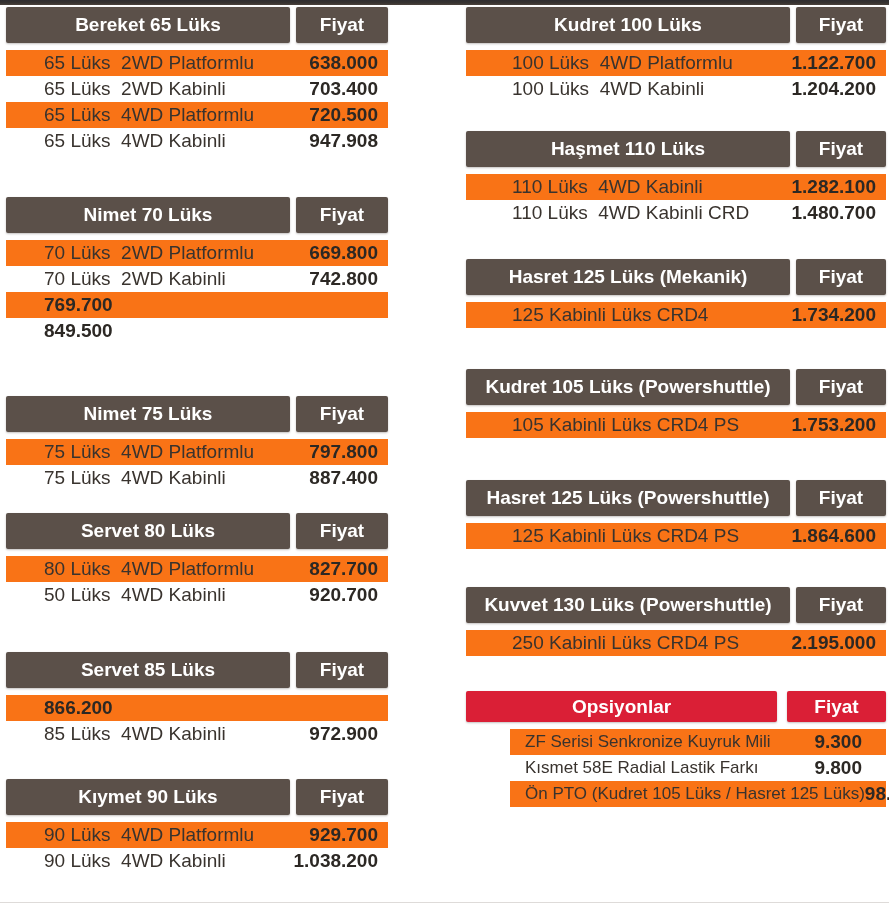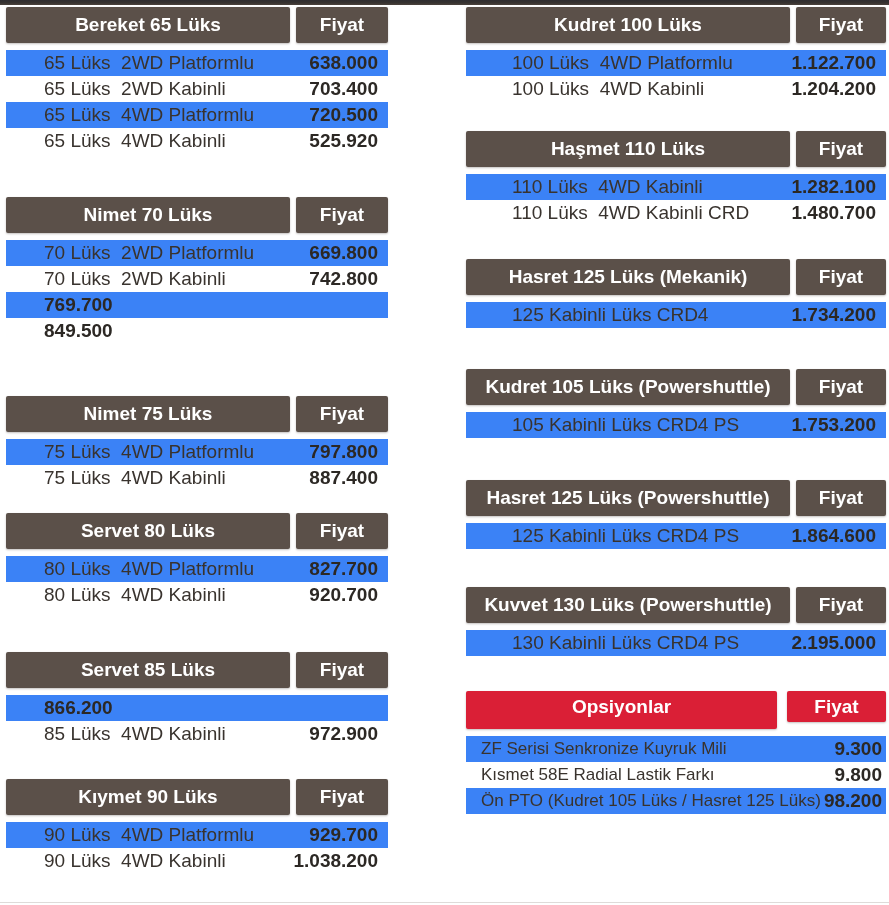--- a/index.html
+++ b/index.html
@@ -16,29 +16,29 @@
   .ptable{width:100%;}
   .thead{display:flex;}
   .title-box,.fiyat-box{height:36px;line-height:36px;text-align:center;
       background:#5b5049;color:#ffffff;font-weight:bold;font-size:19px;border-radius:2px;
       box-shadow:0 1px 2px rgba(60,50,45,.30);}
   .col-left .title-box{width:284px;margin-right:6px;}
   .col-left .fiyat-box{width:92px;}
   .col-right .title-box{width:324px;margin-right:6px;}
   .col-right .fiyat-box{width:90px;}
 
-  .options .title-box{width:311px;margin-right:10px;height:38px;line-height:31px;background:#da1f36;}
+  .options .title-box{width:311px;margin-right:10px;height:31px;line-height:31px;background:#da1f36;}
   .options .fiyat-box{width:99px;height:31px;line-height:31px;background:#da1f36;}
 
   .rows{margin-top:7px;}
   .row{height:26px;line-height:26px;display:flex;justify-content:space-between;
        align-items:center;padding:0 10px 0 38px;}
   .col-right .row{padding-left:46px;}
-  .options .row{padding-left:15px;padding-right:4px;}
-  .row.alt{background:#3b82f6;}
+  .options .row{padding-left:15px;padding-right:24px;margin-left:44px;}
+  .row.alt{background:#f97316;}
   .rname{white-space:pre;font-size:19px;color:#39332e;}
   .options .rname{font-size:17px;}
   .rprice{font-weight:bold;font-size:19px;color:#2c2824;white-space:pre;}
 </style>
 </head>
 <body>
 
 <div class="page">
   <div class="top-bar"></div>
 
@@ -57,21 +57,21 @@
           <div class="row">
             <span class="rname">65 Lüks  2WD Kabinli</span>
             <span class="rprice">703.400</span>
           </div>
           <div class="row alt">
             <span class="rname">65 Lüks  4WD Platformlu</span>
             <span class="rprice">720.500</span>
           </div>
           <div class="row">
             <span class="rname">65 Lüks  4WD Kabinli</span>
-            <span class="rprice">525.920</span>
+            <span class="rprice">947.908</span>
           </div>
         </div>
     </section>
 
     <section class="ptable" style="margin-top:43px">
       <header class="thead">
         <div class="title-box">Nimet 70 Lüks</div>
         <div class="fiyat-box">Fiyat</div>
       </header>
       <div class="rows">
@@ -113,21 +113,21 @@
       <header class="thead">
         <div class="title-box">Servet 80 Lüks</div>
         <div class="fiyat-box">Fiyat</div>
       </header>
       <div class="rows">
           <div class="row alt">
             <span class="rname">80 Lüks  4WD Platformlu</span>
             <span class="rprice">827.700</span>
           </div>
           <div class="row">
-            <span class="rname">80 Lüks  4WD Kabinli</span>
+            <span class="rname">50 Lüks  4WD Kabinli</span>
             <span class="rprice">920.700</span>
           </div>
         </div>
     </section>
 
     <section class="ptable" style="margin-top:44px">
       <header class="thead">
         <div class="title-box">Servet 85 Lüks</div>
         <div class="fiyat-box">Fiyat</div>
       </header>
@@ -236,21 +236,21 @@
         </div>
     </section>
 
     <section class="ptable" style="margin-top:38px">
       <header class="thead">
         <div class="title-box">Kuvvet 130 Lüks (Powershuttle)</div>
         <div class="fiyat-box">Fiyat</div>
       </header>
       <div class="rows">
           <div class="row alt">
-            <span class="rname">130 Kabinli Lüks CRD4 PS</span>
+            <span class="rname">250 Kabinli Lüks CRD4 PS</span>
             <span class="rprice">2.195.000</span>
           </div>
         </div>
     </section>
 
     <section class="ptable options" style="margin-top:35px">
       <header class="thead">
         <div class="title-box">Opsiyonlar</div>
         <div class="fiyat-box">Fiyat</div>
       </header>

